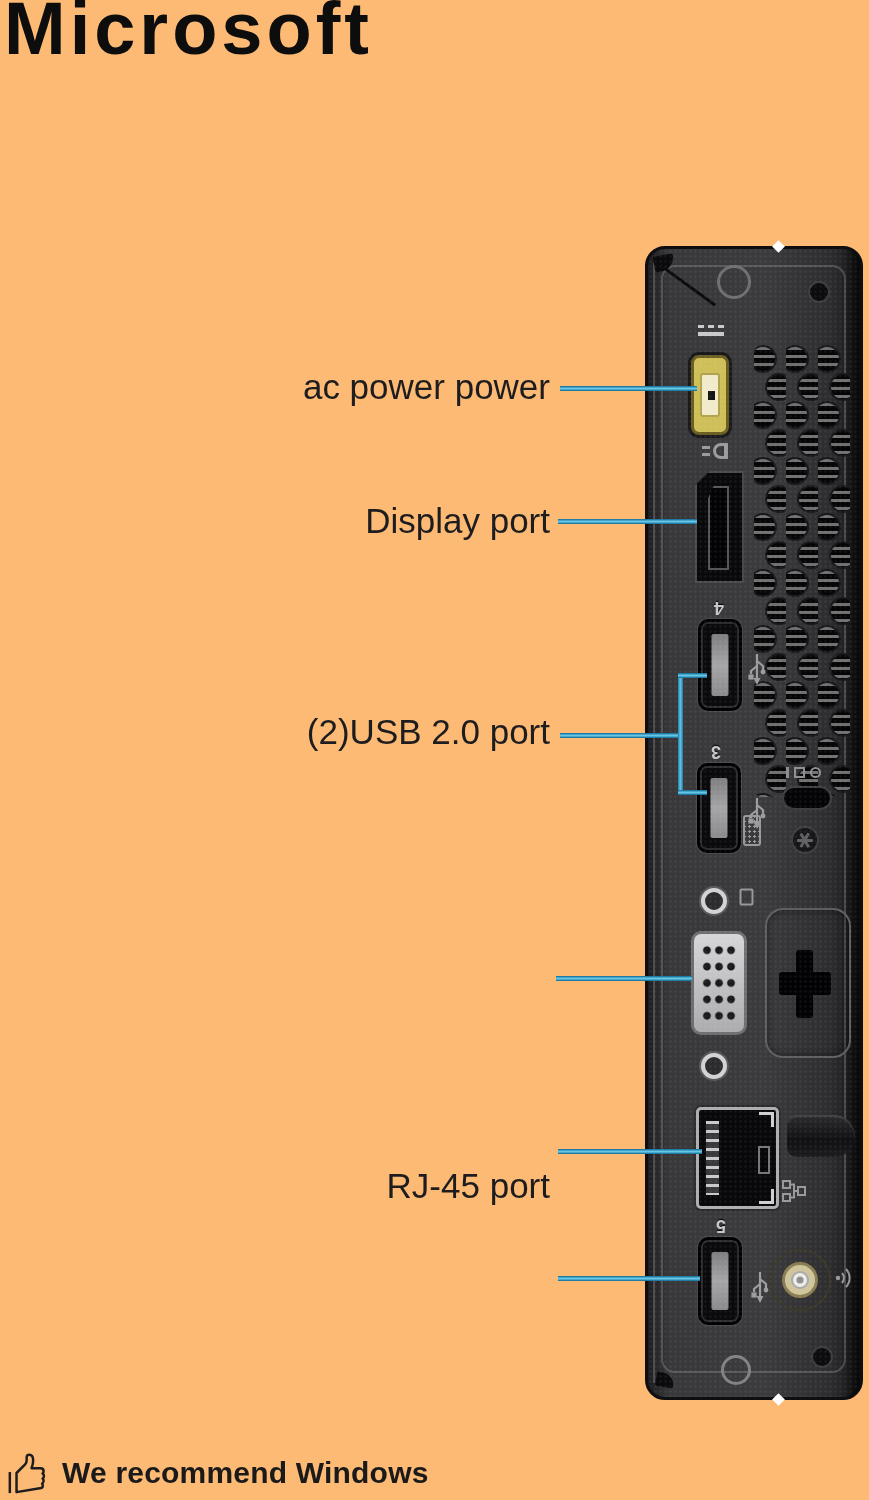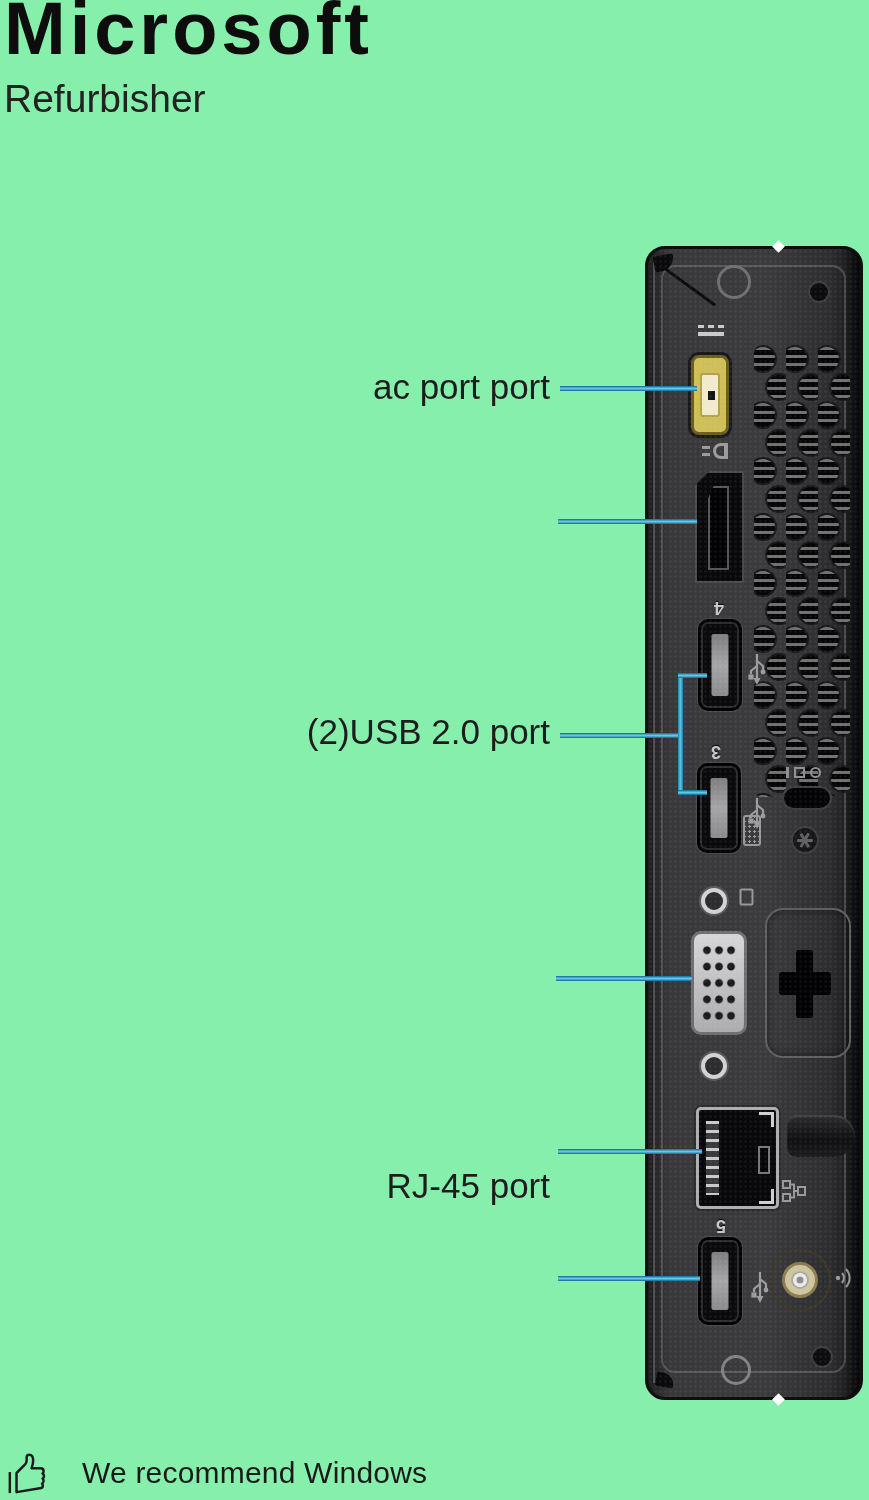--- a/index.html
+++ b/index.html
@@ -1,17 +1,17 @@
 <!DOCTYPE html>
 <html><head>
 <meta charset="utf-8">
 <style>
   html,body{margin:0;padding:0;background:#ffffff;}
   *{box-sizing:border-box;}
-  .stage{position:relative;width:869px;height:1500px;background:#86efac;overflow:hidden;
+  .stage{position:relative;width:869px;height:1500px;background:#fdba74;overflow:hidden;
          font-family:"Liberation Sans", sans-serif;}
 
   
   .logo{position:absolute;left:4px;top:0;color:#111;}
   .logo-microsoft{font-size:74px;font-weight:bold;letter-spacing:4px;line-height:70px;margin-top:-6px;color:#0d0d0d;}
   .logo-authorized{font-size:46px;font-weight:bold;letter-spacing:5px;line-height:46px;margin-top:6px;color:#0d0d0d;}
   .logo-refurbisher{font-size:39px;font-weight:400;line-height:42px;margin-top:14px;color:#222;}
 
   
   .callout-label{position:absolute;left:0;width:550px;text-align:right;color:#1d1d1f;
@@ -155,33 +155,33 @@
   .ant-mid{position:absolute;left:50%;top:50%;transform:translate(-50%,-50%);width:36px;height:36px;
     border-radius:50%;background:#cfc49a;border:3px solid #8a7d52;}
   .ant-core{position:absolute;left:50%;top:50%;transform:translate(-50%,-50%);width:18px;height:18px;
     border-radius:50%;background:#ebebe9;border:2px solid #a9a9a7;}
   .ant-dot{position:absolute;left:50%;top:50%;transform:translate(-50%,-50%);width:7px;height:7px;
     border-radius:50%;background:#8e8e8c;}
   .wifi-icon{position:absolute;left:186px;top:1016px;}
 
   
   .footer{position:absolute;left:6px;top:1450px;display:flex;align-items:center;gap:12px;color:#1a1a1a;}
-  .footer-text{font-size:30px;font-weight:normal;letter-spacing:0.2px;margin-left:20px;}
+  .footer-text{font-size:30px;font-weight:bold;letter-spacing:0.2px;}
 </style>
 </head>
 <body>
 
 <div class="stage">
 
   <header class="logo">
     <div class="logo-microsoft">Microsoft</div>
-    <div class="logo-refurbisher">Refurbisher</div>
   </header>
 
-  <div class="callout-label cl-ac">ac port port</div>
+  <div class="callout-label cl-ac">ac power power</div>
+  <div class="callout-label cl-dp">Display port</div>
   <div class="callout-label cl-usb">(2)USB 2.0 port</div>
   <div class="callout-label cl-rj">RJ-45 port</div>
 
   <div class="callout-line ln-ac"></div>
   <div class="callout-line ln-dp"></div>
   <div class="callout-line ln-usb"></div>
   <div class="ln-usb-vert"></div>
   <div class="callout-line ln-usb-stub-t"></div>
   <div class="callout-line ln-usb-stub-b"></div>
   <div class="callout-line ln-vga"></div>

